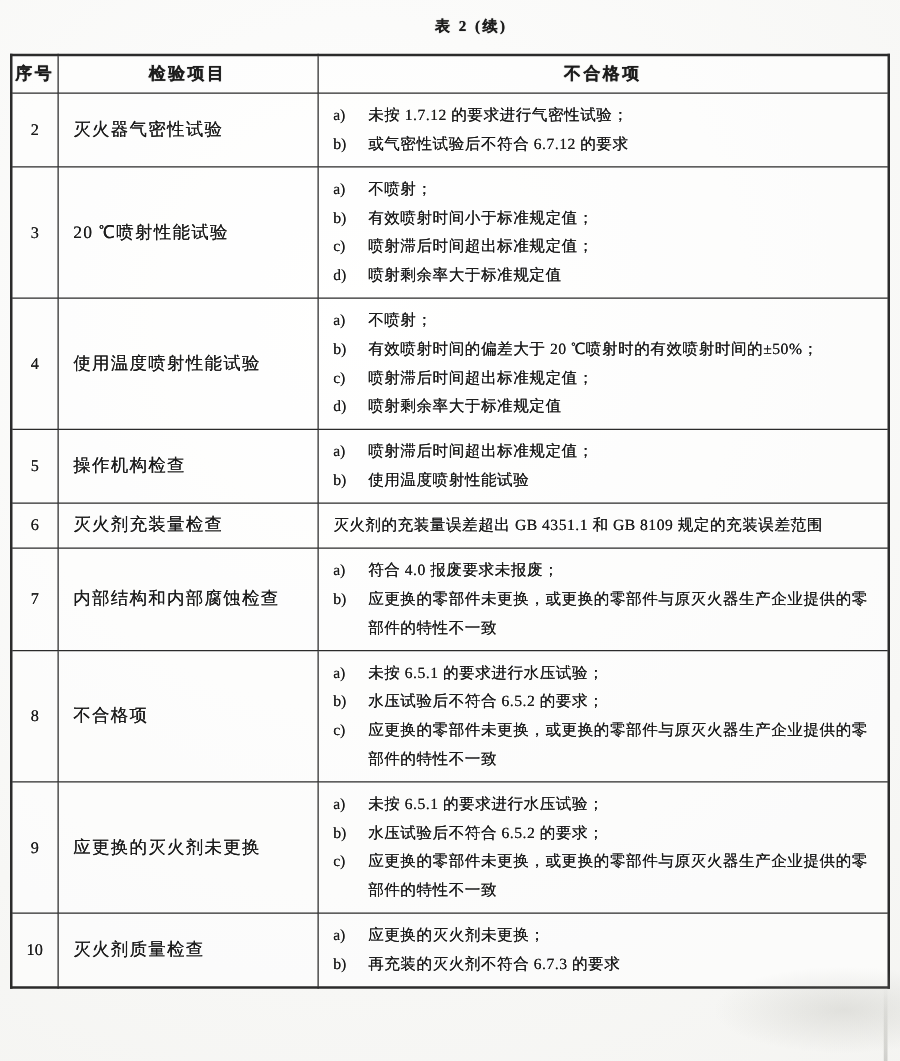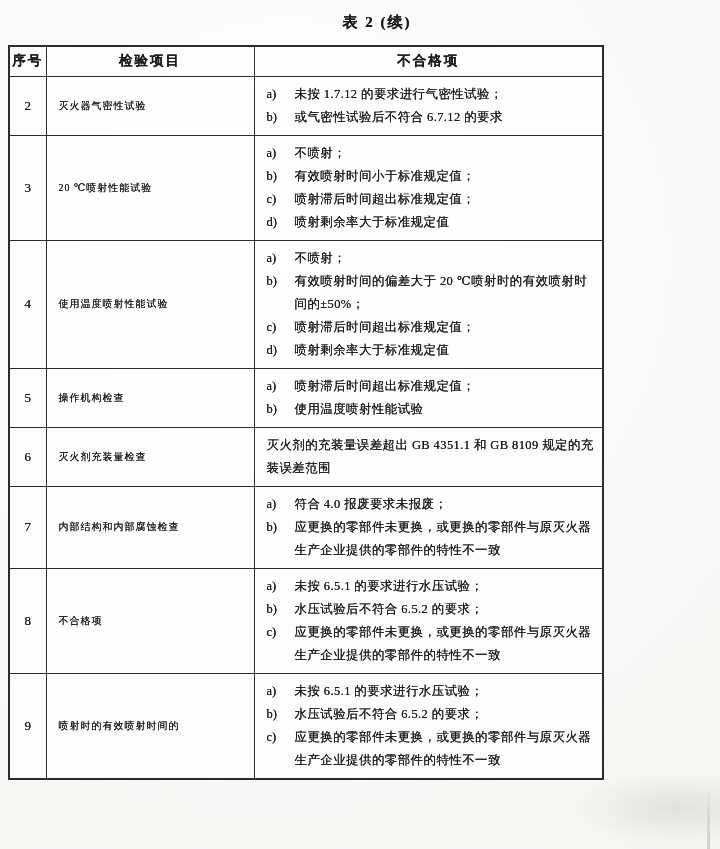--- a/index.html
+++ b/index.html
@@ -14,32 +14,33 @@
     height: 849px;
     background:
       radial-gradient(ellipse 140% 120% at 40% 30%, rgba(255,255,255,0.9), rgba(235,235,231,0.55)),
       #f7f7f4;
     color: var(--text, #1c1c1c);
     overflow: hidden;
   }
   .title {
     text-align: center;
     padding-top: 13px;
-    font-size: 15px;
+    font-size: 12px;
     font-weight: bold;
     letter-spacing: 2px;
     text-shadow: 0 0 0.6px currentColor;
     margin-left: 34px;
   }
   table.doc-table {
     margin: 13px 8px 0 8px;
-    width: 596px;
+    width: 704px;
     border-collapse: collapse;
     border: 2px solid var(--border, #2b2b2b);
     background: rgba(255,255,255,0.55);
+    font-family: Liberation Serif, serif;
   }
   th, td {
     border: 1.5px solid var(--border, #2b2b2b);
     vertical-align: middle;
   }
   th {
     height: 30px;
     font-size: 13.5px;
     font-weight: bold;
     letter-spacing: 2px;
@@ -49,21 +50,21 @@
   col.c-no   { width: 37px; }
   col.c-item { width: 208px; }
   col.c-def  { width: auto; }
   td.col-no {
     text-align: center;
     font-size: 13px;
     text-shadow: 0 0 0.5px currentColor;
   }
   td.col-item {
     padding: 6px 10px 6px 12px;
-    font-size: 10px;
+    font-size: 14px;
     letter-spacing: 1px;
     text-shadow: 0 0 0.5px currentColor;
   }
   td.col-defects {
     padding: 6px 8px 6px 12px;
     font-size: 12.5px;
   }
   .defect-line {
     display: flex;
     line-height: 23px;
@@ -219,33 +220,47 @@
               <span class="dtext">水压试验后不符合 6.5.2 的要求；</span>
             </div>
             <div class="defect-line">
               <span class="marker">c)</span>
               <span class="dtext">应更换的零部件未更换，或更换的零部件与原灭火器生产企业提供的零部件的特性不一致</span>
             </div>
           </td>
         </tr>
         <tr>
           <td class="col-no">9</td>
-          <td class="col-item">喷射时的有效喷射时间的</td>
+          <td class="col-item">应更换的灭火剂未更换</td>
           <td class="col-defects">
             <div class="defect-line">
               <span class="marker">a)</span>
               <span class="dtext">未按 6.5.1 的要求进行水压试验；</span>
             </div>
             <div class="defect-line">
               <span class="marker">b)</span>
               <span class="dtext">水压试验后不符合 6.5.2 的要求；</span>
             </div>
             <div class="defect-line">
               <span class="marker">c)</span>
               <span class="dtext">应更换的零部件未更换，或更换的零部件与原灭火器生产企业提供的零部件的特性不一致</span>
+            </div>
+          </td>
+        </tr>
+        <tr>
+          <td class="col-no">10</td>
+          <td class="col-item">灭火剂质量检查</td>
+          <td class="col-defects">
+            <div class="defect-line">
+              <span class="marker">a)</span>
+              <span class="dtext">应更换的灭火剂未更换；</span>
+            </div>
+            <div class="defect-line">
+              <span class="marker">b)</span>
+              <span class="dtext">再充装的灭火剂不符合 6.7.3 的要求</span>
             </div>
           </td>
         </tr>
       </tbody>
   </table>
 
   <div class="smudge-br"></div>
   <div class="edge-streak"></div>
 
 </div>

